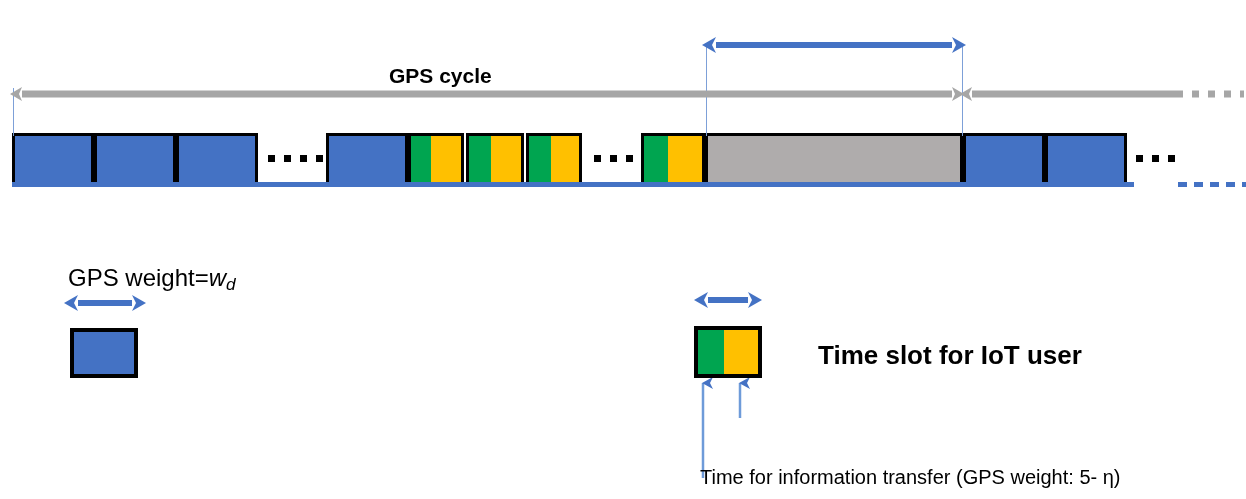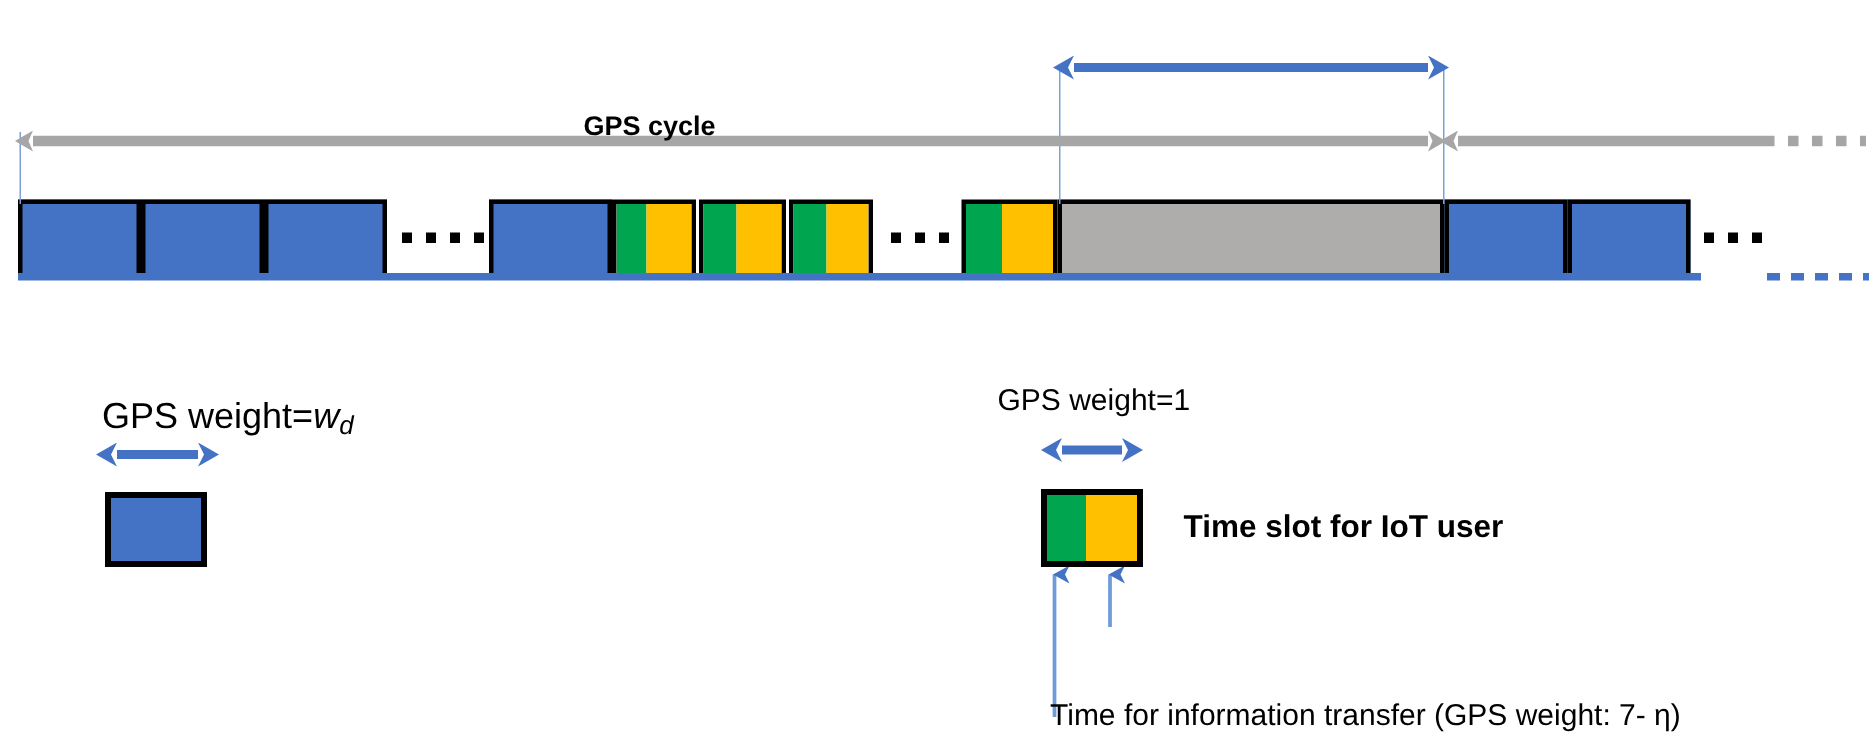--- a/index.html
+++ b/index.html
@@ -184,35 +184,34 @@
 
     <line x1="78" y1="303" x2="132" y2="303" stroke="#4472C4" stroke-width="6" marker-start="url(#bArrowL)" marker-end="url(#bArrowR)"></line>
 
     <line x1="708" y1="300" x2="748" y2="300" stroke="#4472C4" stroke-width="6" marker-start="url(#bArrowL)" marker-end="url(#bArrowR)"></line>
 
     <path d="M703,478 L703,396 L703,383" stroke="#6E9BD9" stroke-width="2.5" fill="none" marker-end="url(#bArrowUp)"></path>
 
     <path d="M740,418 L740,383" stroke="#6E9BD9" stroke-width="2.5" fill="none" marker-end="url(#bArrowUp)"></path>
   </svg>
 
-  <div class="label-bold" style="left:389px; top:74px; font-size:18px;">GPS  cycle</div>
+  <div class="label-bold" style="left:389px; top:64px; font-size:21px;">GPS  cycle</div>
 
 
   <div class="label-plain" style="left:68px; top:264px; font-size:24px;">
     <span>GPS weight=</span><span class="ital">w</span><span class="sub">d</span>
   </div>
 
   <div class="sw sw-blue" style="left:70px; top:328px; width:68px; height:50px;"></div>
 
 
-  <div class="label-plain" style="left:665px; top:256px; font-size:20px;">GPS weight=1</div>
 
   <div class="sw sw-iot" style="left:694px; top:326px; width:68px; height:52px;">
     <div class="iot-green" style="width:26px;"></div>
     <div class="iot-yellow" style="flex:1;"></div>
   </div>
 
-  <div class="label-bold" style="left:789px; top:340px; font-size:21px;">Time slot for IoT user</div>
-
-
-  <div class="label-plain" style="left:700px; top:466px; font-size:20px;">Time for information transfer (GPS weight: 7- η)</div>
+  <div class="label-bold" style="left:818px; top:340px; font-size:26px;">Time slot for IoT user</div>
+
+
+  <div class="label-plain" style="left:700px; top:466px; font-size:20px;">Time for information transfer (GPS weight: 5- η)</div>
 
 </div>
 
 </body></html>

